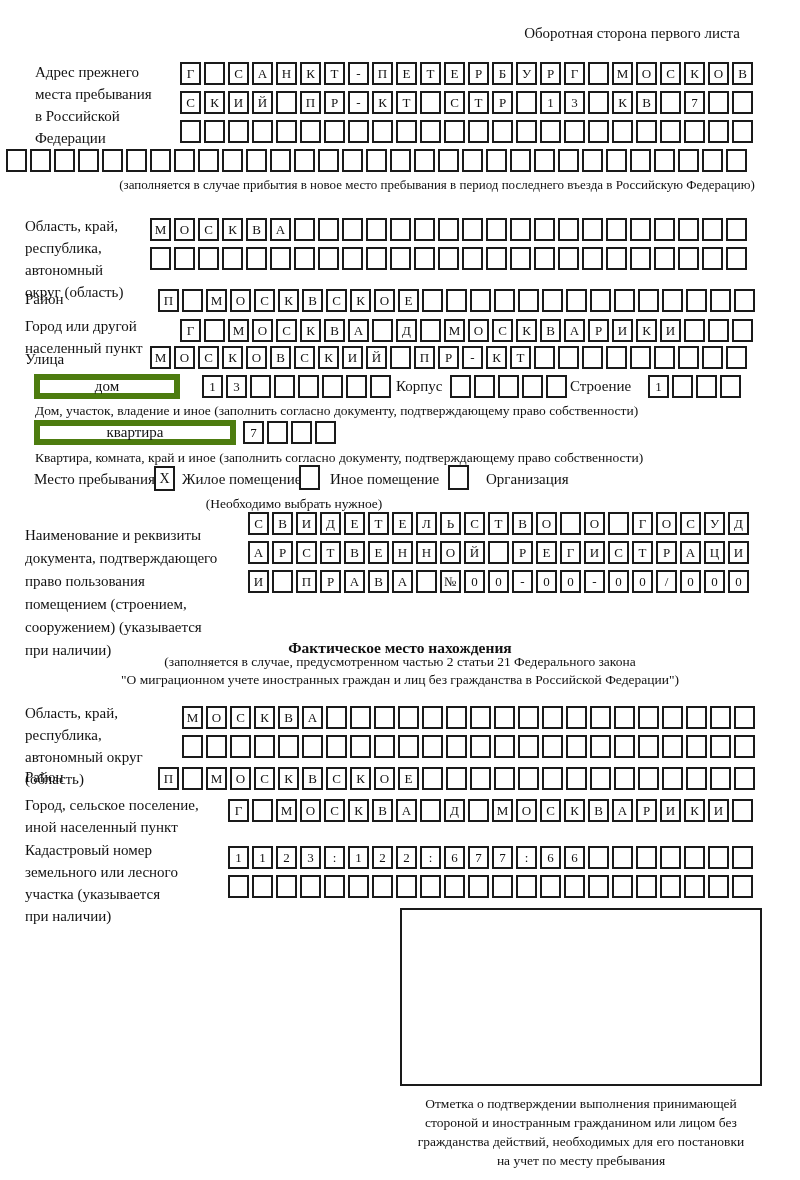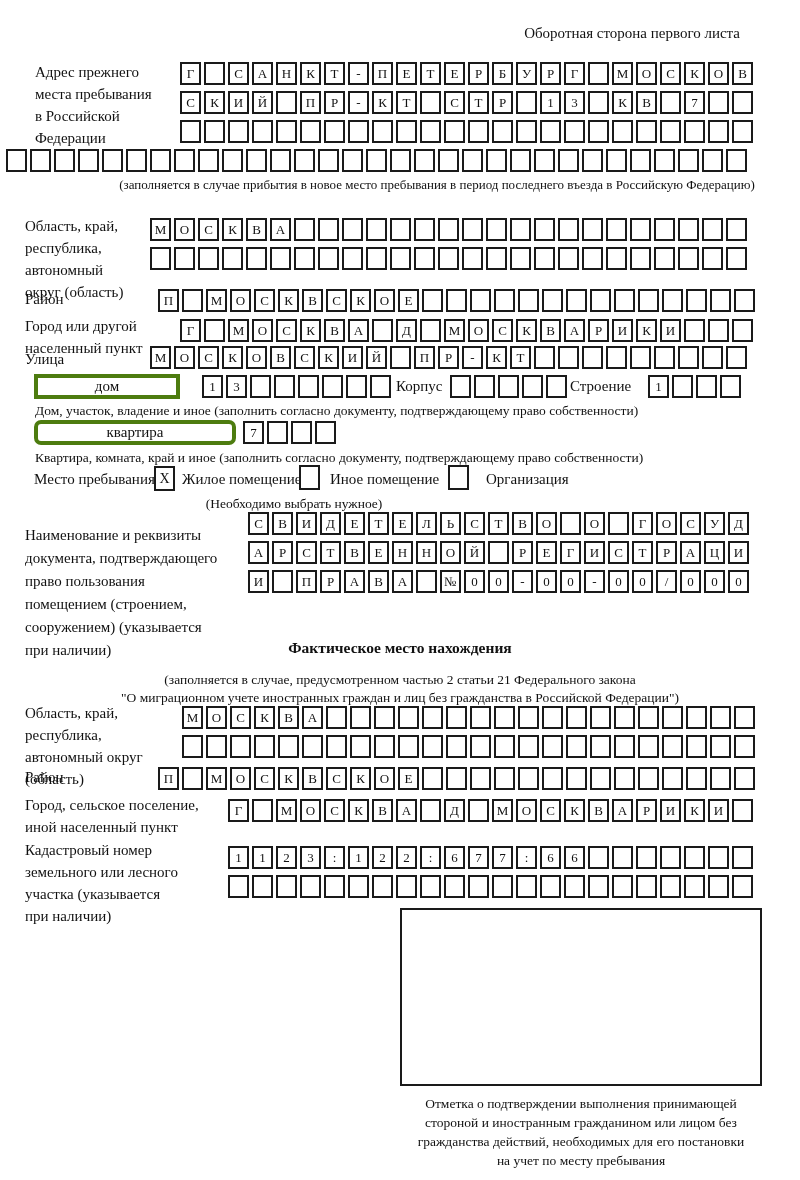--- a/index.html
+++ b/index.html
@@ -6,21 +6,21 @@
   .page{position:relative;width:800px;height:1180px;background:#fff;overflow:hidden;
         font-family:"Liberation Serif","DejaVu Serif",serif;color:#111;}
   .abs{position:absolute;}
   .label{font-size:15px;line-height:22px;white-space:pre-line;}
   .note{font-size:13px;line-height:17px;white-space:pre-line;}
   .heading{font-size:15.5px;font-weight:bold;}
   .center{left:0;width:800px;text-align:center;}
   .cells{display:flex;gap:3px;}
   .cell{flex:0 0 21px;width:21px;height:23px;box-sizing:border-box;border:2px solid #1a1a1a;
         display:flex;align-items:center;justify-content:center;font-size:13px;line-height:1;background:#fff;}
-  .wbox{box-sizing:border-box;border:4px solid #4d7c0f;height:25px;display:flex;
+  .wbox{box-sizing:border-box;border:6px solid #4d7c0f;height:25px;display:flex;
         align-items:center;justify-content:center;font-size:15px;background:#fff;}
   .checkbox{box-sizing:border-box;border:2px solid #1a1a1a;width:21px;height:25px;display:flex;
         align-items:center;justify-content:center;font-size:14px;background:#fff;}
   .stampbox{box-sizing:border-box;border:2px solid #1a1a1a;background:#fff;}
   .caption{font-size:13.5px;line-height:19px;text-align:center;white-space:pre-line;}
 </style>
 </head>
 <body>
 
 <div class="page">
@@ -312,21 +312,21 @@
     </div>
   <div class="abs label" style="left:570px;top:375px;">Строение</div>
   <div class="abs cells" style="left:648px;top:375px;">
       <span class="cell">1</span>
       <span class="cell"></span>
       <span class="cell"></span>
       <span class="cell"></span>
     </div>
   <div class="abs note" style="left:35px;top:402px;font-size:13.5px;">Дом, участок, владение и иное (заполнить согласно документу, подтверждающему право собственности)</div>
 
-  <div class="abs wbox" style="left:34px;top:420px;width:202px;border-radius:7px;">квартира</div>
+  <div class="abs wbox" style="left:34px;top:420px;width:202px;">квартира</div>
   <div class="abs cells" style="left:243px;top:421px;">
       <span class="cell">7</span>
       <span class="cell"></span>
       <span class="cell"></span>
       <span class="cell"></span>
     </div>
   <div class="abs note" style="left:35px;top:449px;font-size:13.5px;">Квартира, комната, край и иное (заполнить согласно документу, подтверждающему право собственности)</div>
 
   <div class="abs label" style="left:34px;top:468px;">Место пребывания:</div>
   <div class="abs checkbox" style="left:154px;top:466px;">X</div>
@@ -407,21 +407,21 @@
       <span class="cell">-</span>
       <span class="cell">0</span>
       <span class="cell">0</span>
       <span class="cell">/</span>
       <span class="cell">0</span>
       <span class="cell">0</span>
       <span class="cell">0</span>
     </div>
 
   <div class="abs heading center" style="top:639px;">Фактическое место нахождения</div>
-  <div class="abs note center" style="top:671px;font-size:13.5px;line-height:18px;">(заполняется в случае, предусмотренном частью 2 статьи 21 Федерального закона
+  <div class="abs note center" style="top:653px;font-size:13.5px;line-height:18px;">(заполняется в случае, предусмотренном частью 2 статьи 21 Федерального закона
 "О миграционном учете иностранных граждан и лиц без гражданства в Российской Федерации")</div>
 
   <div class="abs label" style="left:25px;top:702px;width:135px;">Область, край,
 республика,
 автономный округ
 (область)</div>
   <div class="abs cells" style="left:182px;top:706px;">
       <span class="cell">М</span>
       <span class="cell">О</span>
       <span class="cell">С</span>

